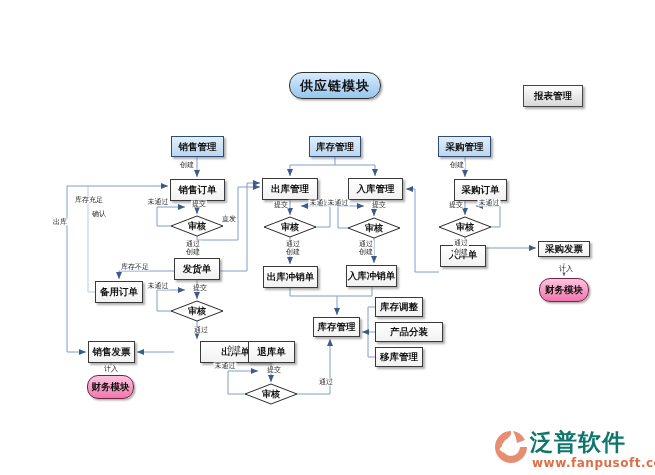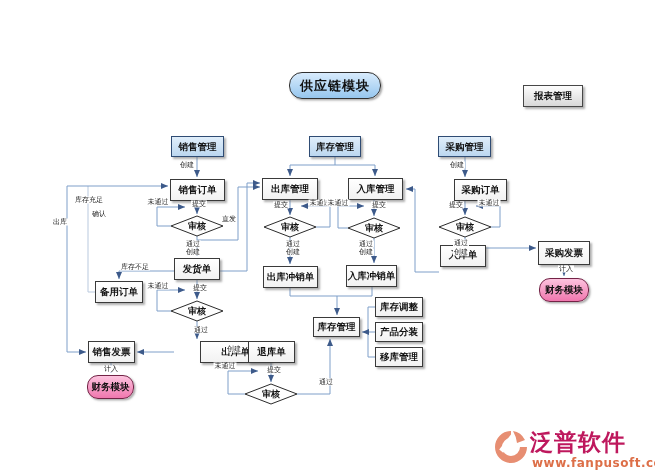--- a/index.html
+++ b/index.html
@@ -28,21 +28,21 @@
   }
   .elabel{
     position:absolute;transform:translate(-50%,-50%);
     font-size:7px;color:#222;white-space:nowrap;line-height:1;
     background:#ffffff;padding:0 1px;
   }
   #watermark{position:absolute;left:490px;top:426px;width:160px;height:46px;}
   #wm-logo{position:absolute;left:3px;top:3px;}
   #wm-brand{
     position:absolute;left:40px;top:1px;font-size:23px;font-weight:bold;
-    color:#be185d;letter-spacing:1px;white-space:nowrap;
+    color:#0f766e;letter-spacing:1px;white-space:nowrap;
   }
   #wm-url{
     position:absolute;left:42px;top:30px;font-size:12px;font-weight:bold;
     color:#dd6f48;letter-spacing:.5px;white-space:nowrap;
   }
 </style>
 </head>
 <body>
 
 <div id="stage">
@@ -131,25 +131,25 @@
   <div class="box hdr" style="left:438px;top:136px;width:53px;height:21px;">采购管理</div>
 
   <div class="box" style="left:170px;top:179px;width:55px;height:22px;">销售订单</div>
   <div class="box" style="left:262px;top:178px;width:56px;height:22px;">出库管理</div>
   <div class="box" style="left:348px;top:178px;width:55px;height:22px;">入库管理</div>
   <div class="box" style="left:439px;top:179px;width:53px;height:22px;margin-left:15px;">采购订单</div>
   <div class="box" style="left:174px;top:258px;width:46px;height:22px;">发货单</div>
   <div class="box" style="left:95px;top:281px;width:48px;height:22px;">备用订单</div>
   <div class="box" style="left:263px;top:266px;width:55px;height:22px;">出库冲销单</div>
   <div class="box" style="left:346px;top:265px;width:51px;height:22px;">入库冲销单</div>
-  <div class="box" style="left:538px;top:241px;width:52px;height:24px;">采购发票</div>
+  <div class="box" style="left:538px;top:241px;width:52px;height:16px;">采购发票</div>
   <div class="box" style="left:440px;top:245px;width:46px;height:22px;font-family:Liberation Serif, serif;">入库单</div>
   <div class="box pink" style="left:539px;top:278px;width:50px;height:24px;">财务模块</div>
   <div class="box" style="left:375px;top:297px;width:48px;height:20px;">库存调整</div>
-  <div class="box" style="left:375px;top:322px;width:48px;height:20px;">产品分装</div>
+  <div class="box" style="left:375px;top:322px;width:68px;height:20px;">产品分装</div>
   <div class="box" style="left:375px;top:347px;width:48px;height:20px;">移库管理</div>
   <div class="box" style="left:313px;top:317px;width:47px;height:20px;">库存管理</div>
   <div class="box" style="left:88px;top:341px;width:47px;height:22px;">销售发票</div>
   <div class="box" style="left:175px;top:341px;width:71px;height:22px;margin-left:25px;">出库单</div>
   <div class="box" style="left:248px;top:341px;width:47px;height:22px;">退库单</div>
   <div class="box pink" style="left:87px;top:375px;width:47px;height:24px;">财务模块</div>
 
   <span class="audit-label" style="left:197px;top:226px;">审核</span>
   <span class="audit-label" style="left:290px;top:227px;">审核</span>
   <span class="audit-label" style="left:374px;top:228px;">审核</span>

